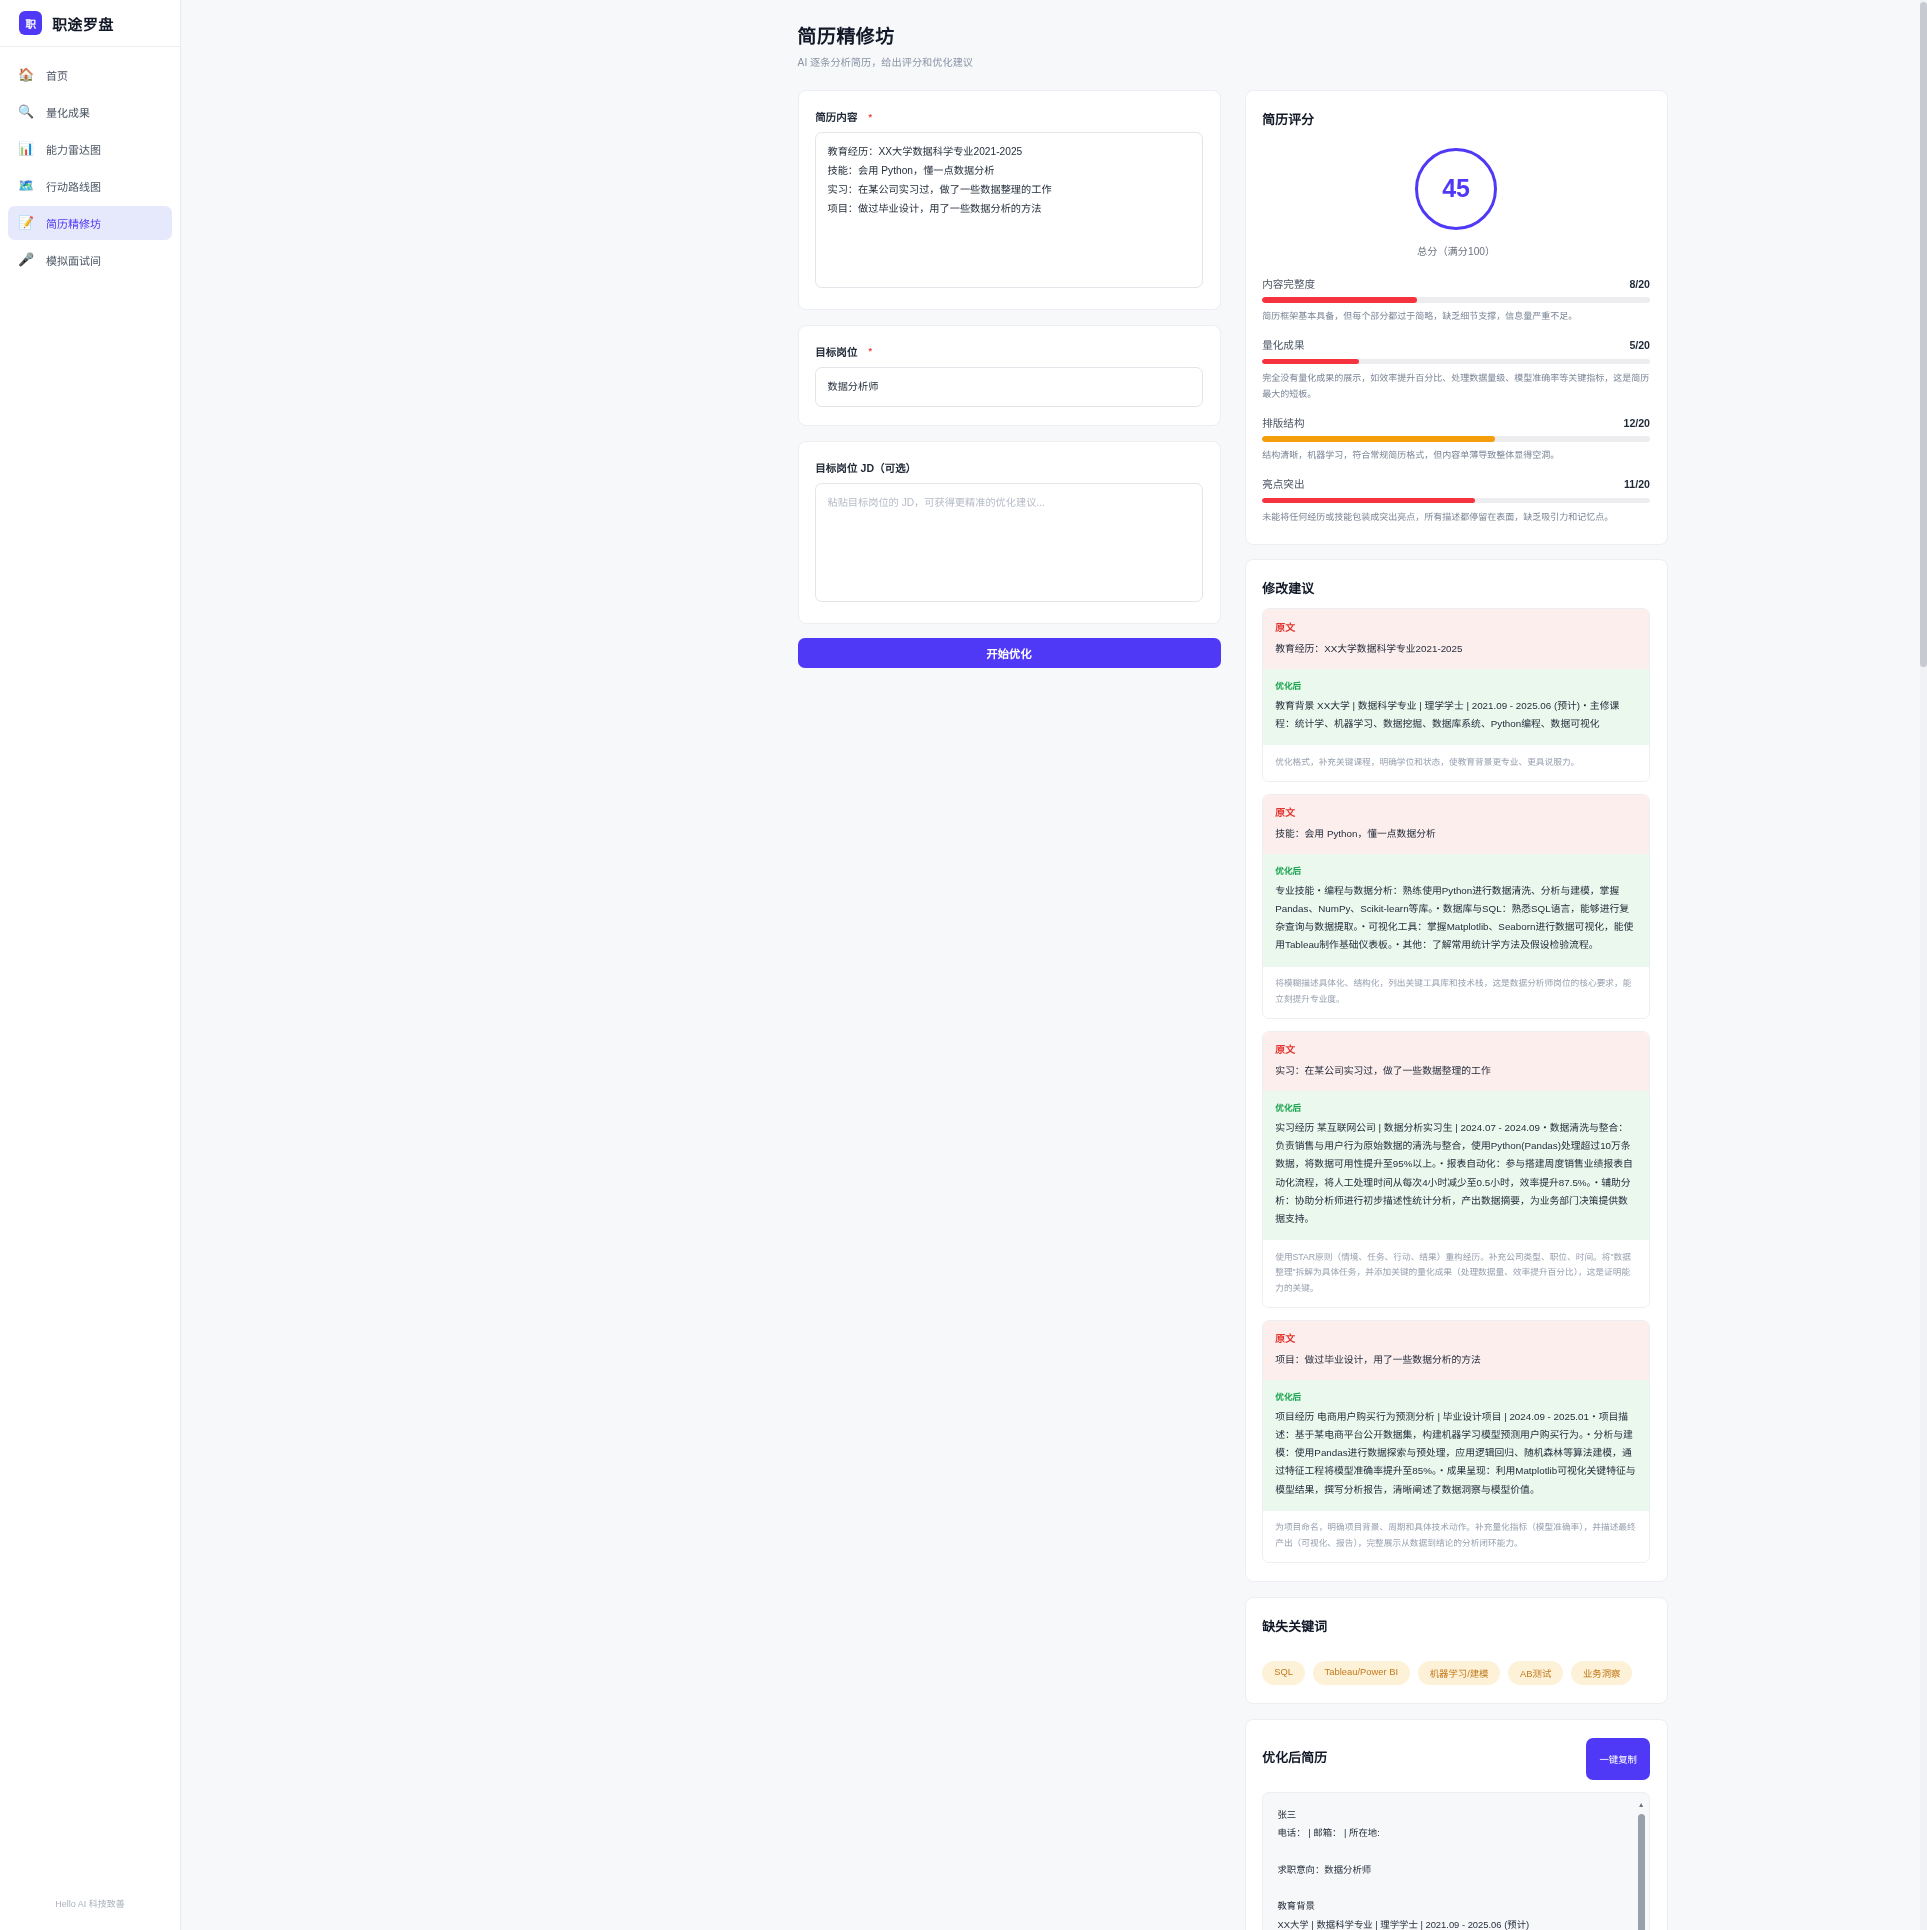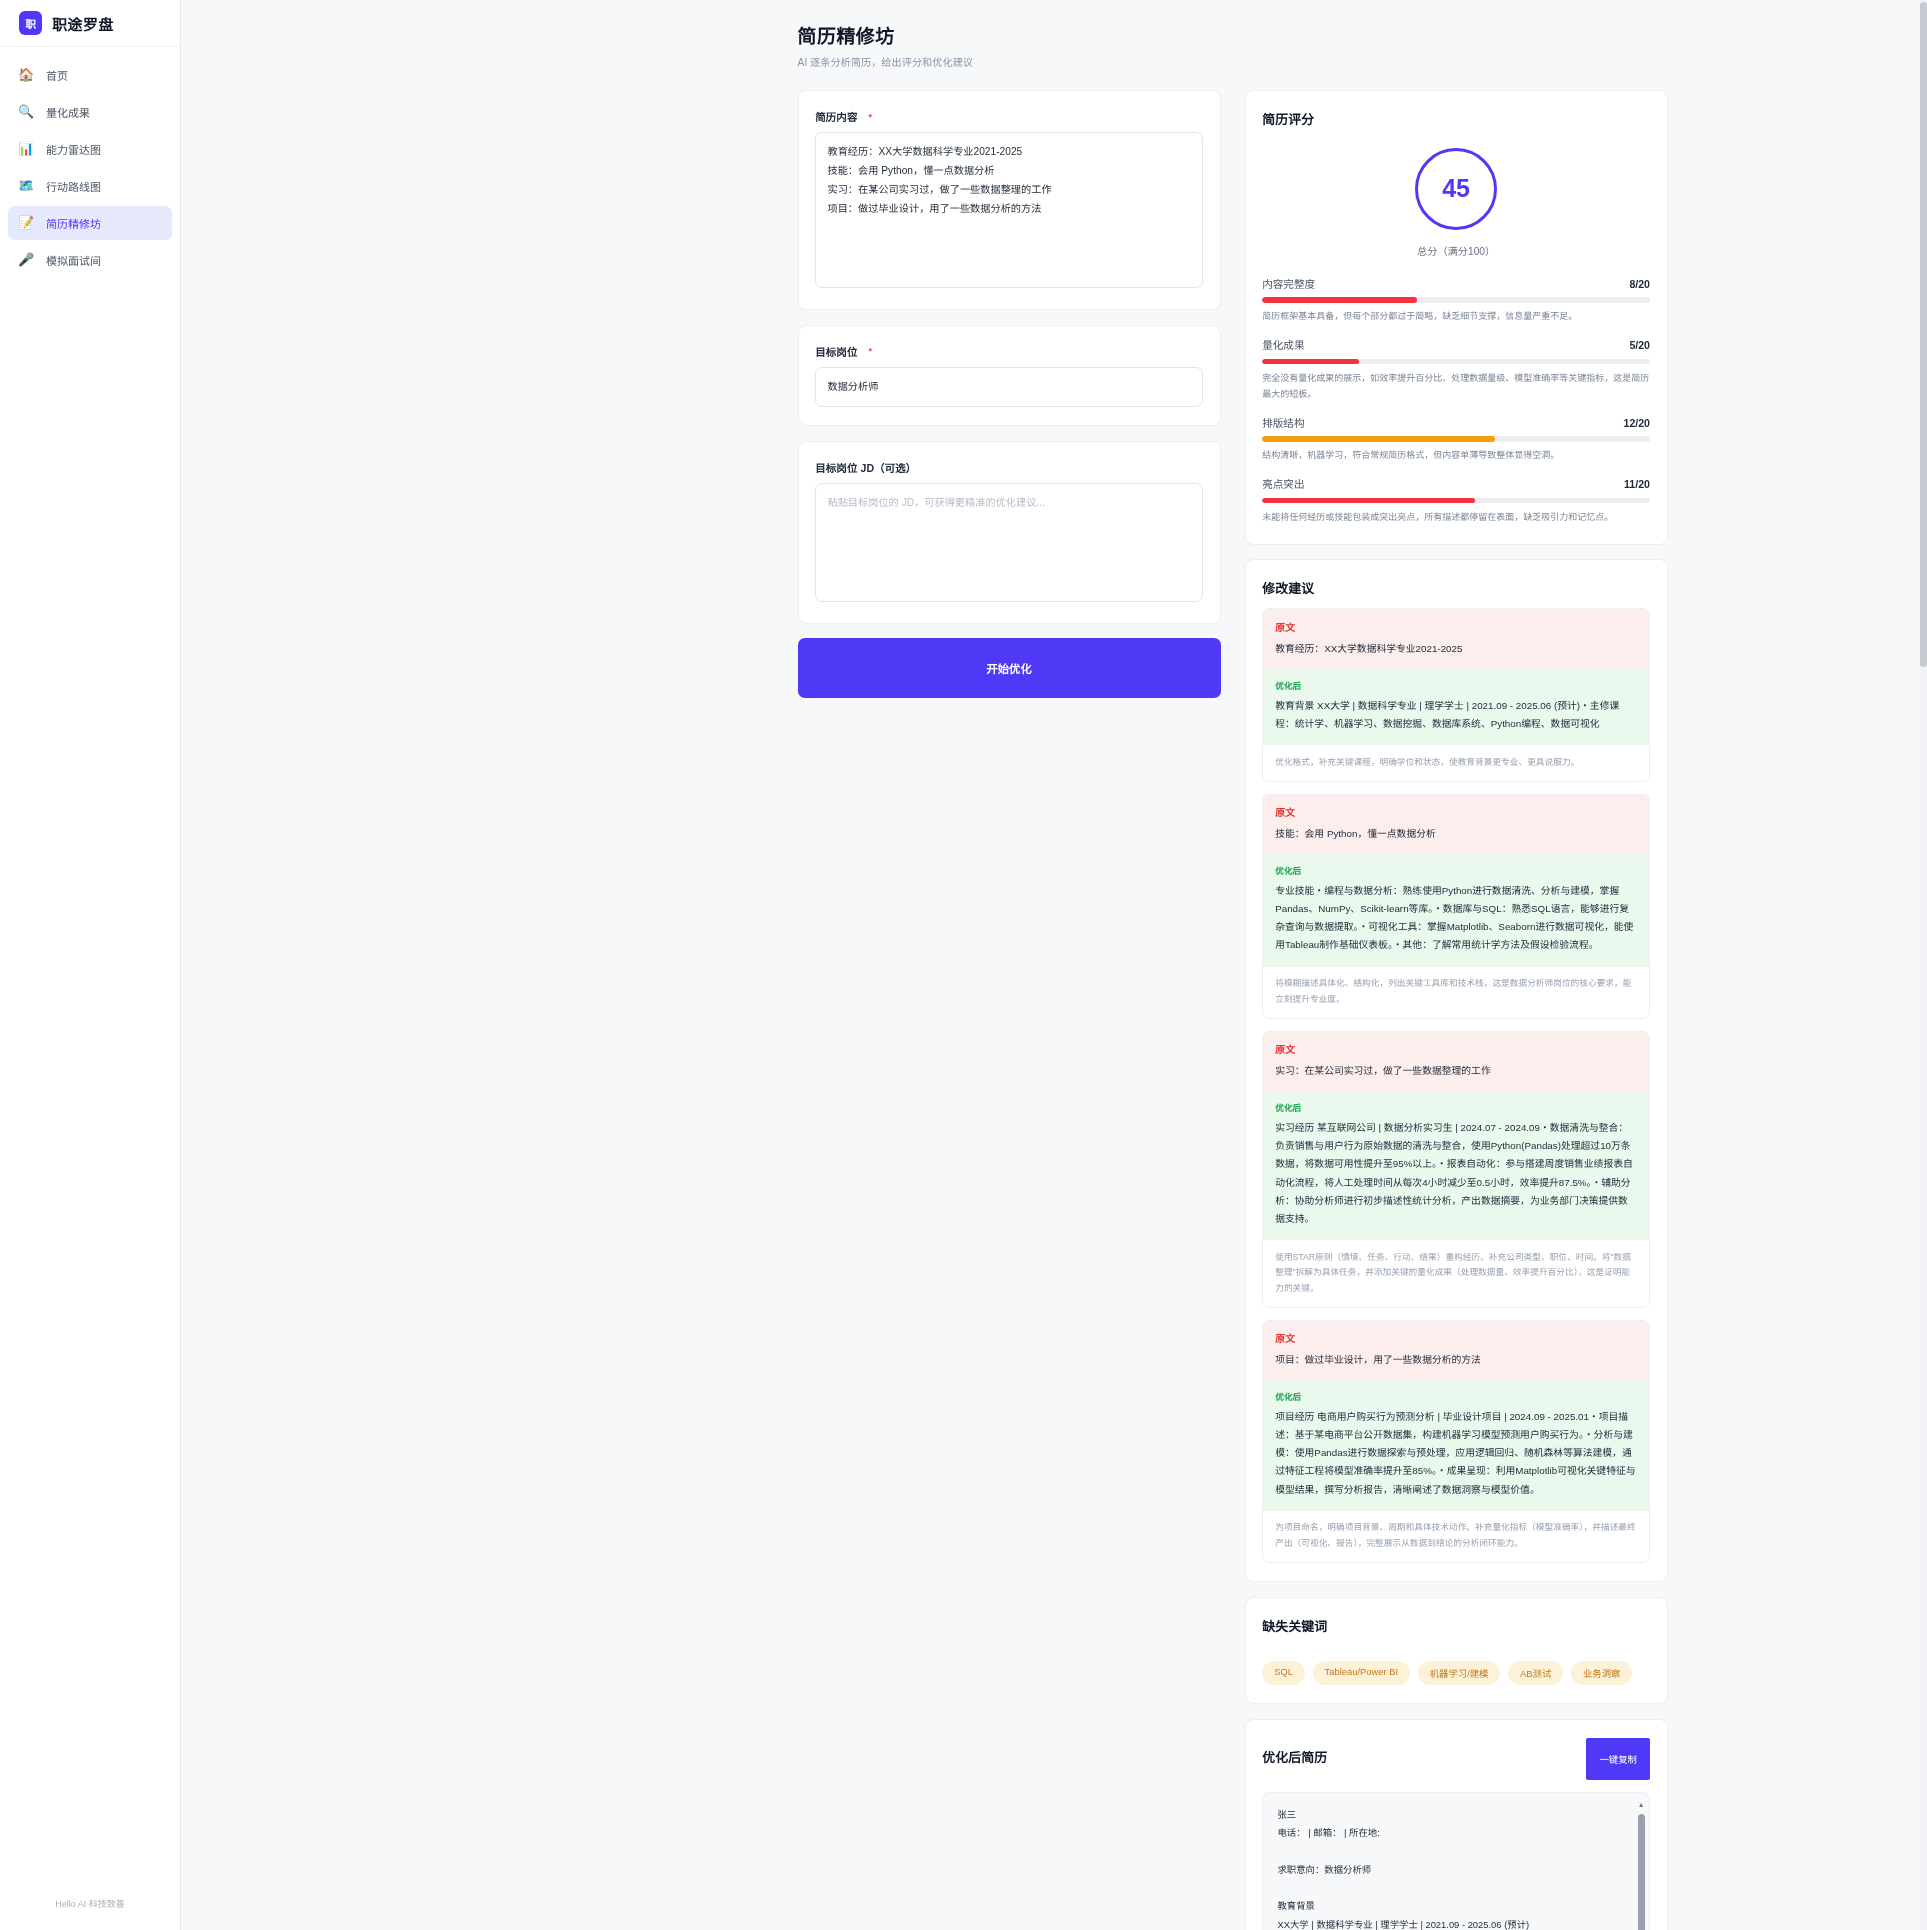--- a/index.html
+++ b/index.html
@@ -121,21 +121,21 @@
   }
   textarea.resume { height: 156px; }
   textarea.jd { height: 119px; }
   textarea::placeholder, input::placeholder { color: #b6bcc7; }
   .btn-primary {
     width: 100%;
     background: #4f39f6;
     color: #fff;
     border: none;
     border-radius: 6.8px;
-    padding: 22px 0;
+    padding: 7px 0;
     font-size: 11.3px;
     font-weight: bold;
     font-family: "Liberation Sans", "DejaVu Sans", sans-serif;
     cursor: pointer;
   }
 
   
   .card-title { font-size: 13px; font-weight: bold; color: #111827; margin-bottom: 4.5px; }
   .score-ring-wrap { display: flex; flex-direction: column; align-items: center; padding: 15px 0 6px 0; }
   .score-ring {
@@ -178,21 +178,21 @@
     padding: 5.3px 12px;
     font-size: 9.4px;
   }
 
   
   .opt-head { display: flex; align-items: center; justify-content: space-between; }
   .btn-copy {
     background: #4f39f6;
     color: #fff;
     border: none;
-    border-radius: 2px;
+    border-radius: 7px;
     padding: 14px 13px;
     font-size: 9.4px;
     font-family: Liberation Mono, monospace;
     cursor: pointer;
   }
   .opt-box {
     margin-top: 12px;
     background: #f7f8fa;
     border: 0.8px solid #edeff3;
     border-radius: 6.8px;

